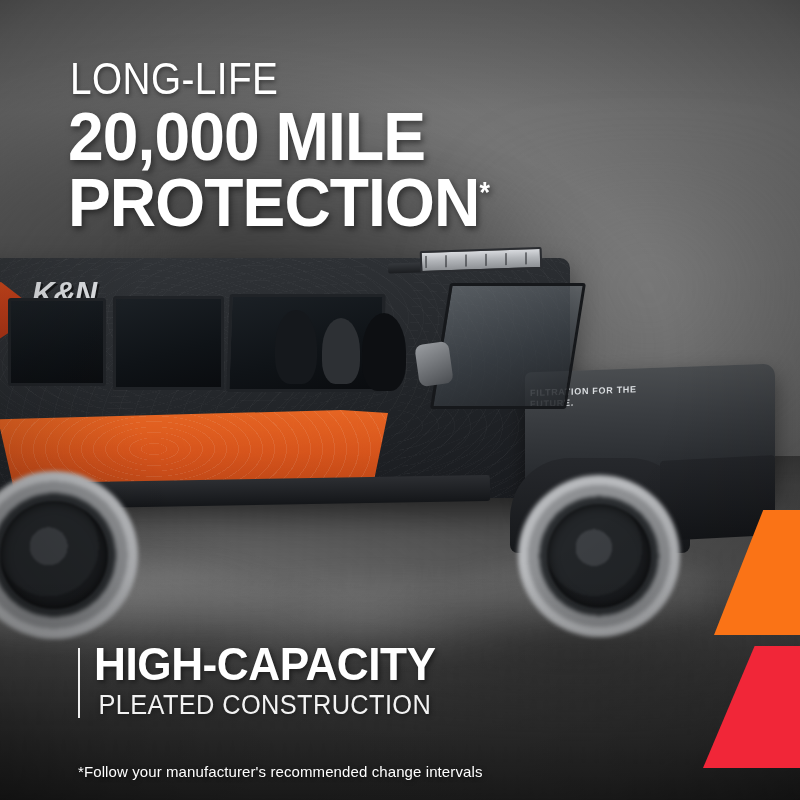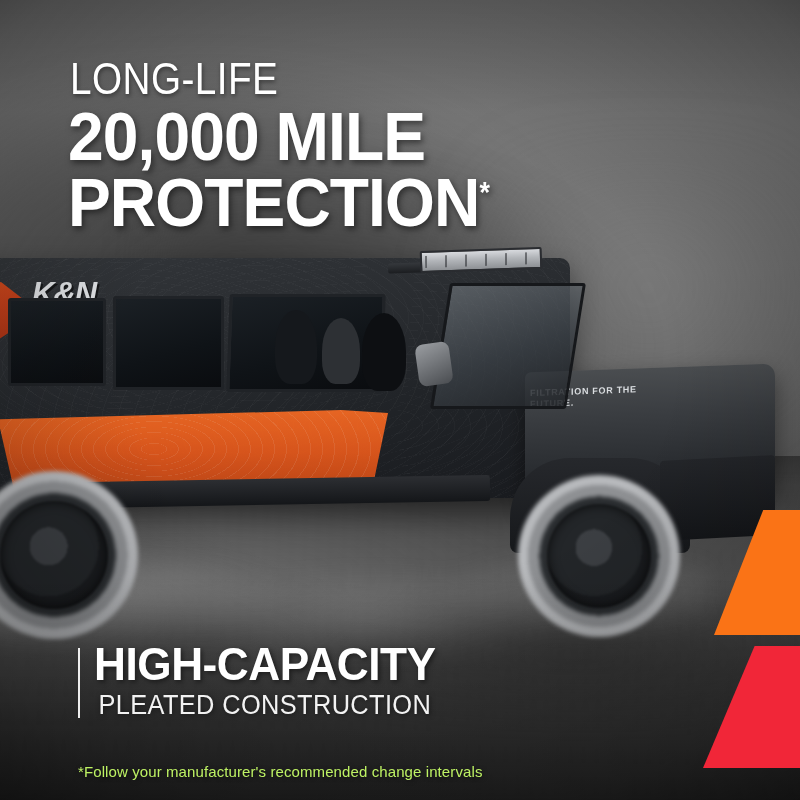--- a/index.html
+++ b/index.html
@@ -242,21 +242,21 @@
   }
   .sub-second {
     margin-top: 5px;
     font-size: 27px; font-weight: 400; color: #f2f2f2;
     letter-spacing: .4px; line-height: 1;
     transform: scaleX(.94); transform-origin: left top;
     text-shadow: 1px 1px 5px rgba(0,0,0,.5);
   }
   .footnote {
     position: absolute; left: 78px; top: 763px;
-    font-size: 15px; font-weight: 400; color: #bef264;
+    font-size: 15px; font-weight: 400; color: #ffffff;
     letter-spacing: .1px;
     text-shadow: 1px 1px 4px rgba(0,0,0,.55);
   }
 </style>
 </head>
 <body>
 
 <div id="ad">
 
   <div class="photo">

